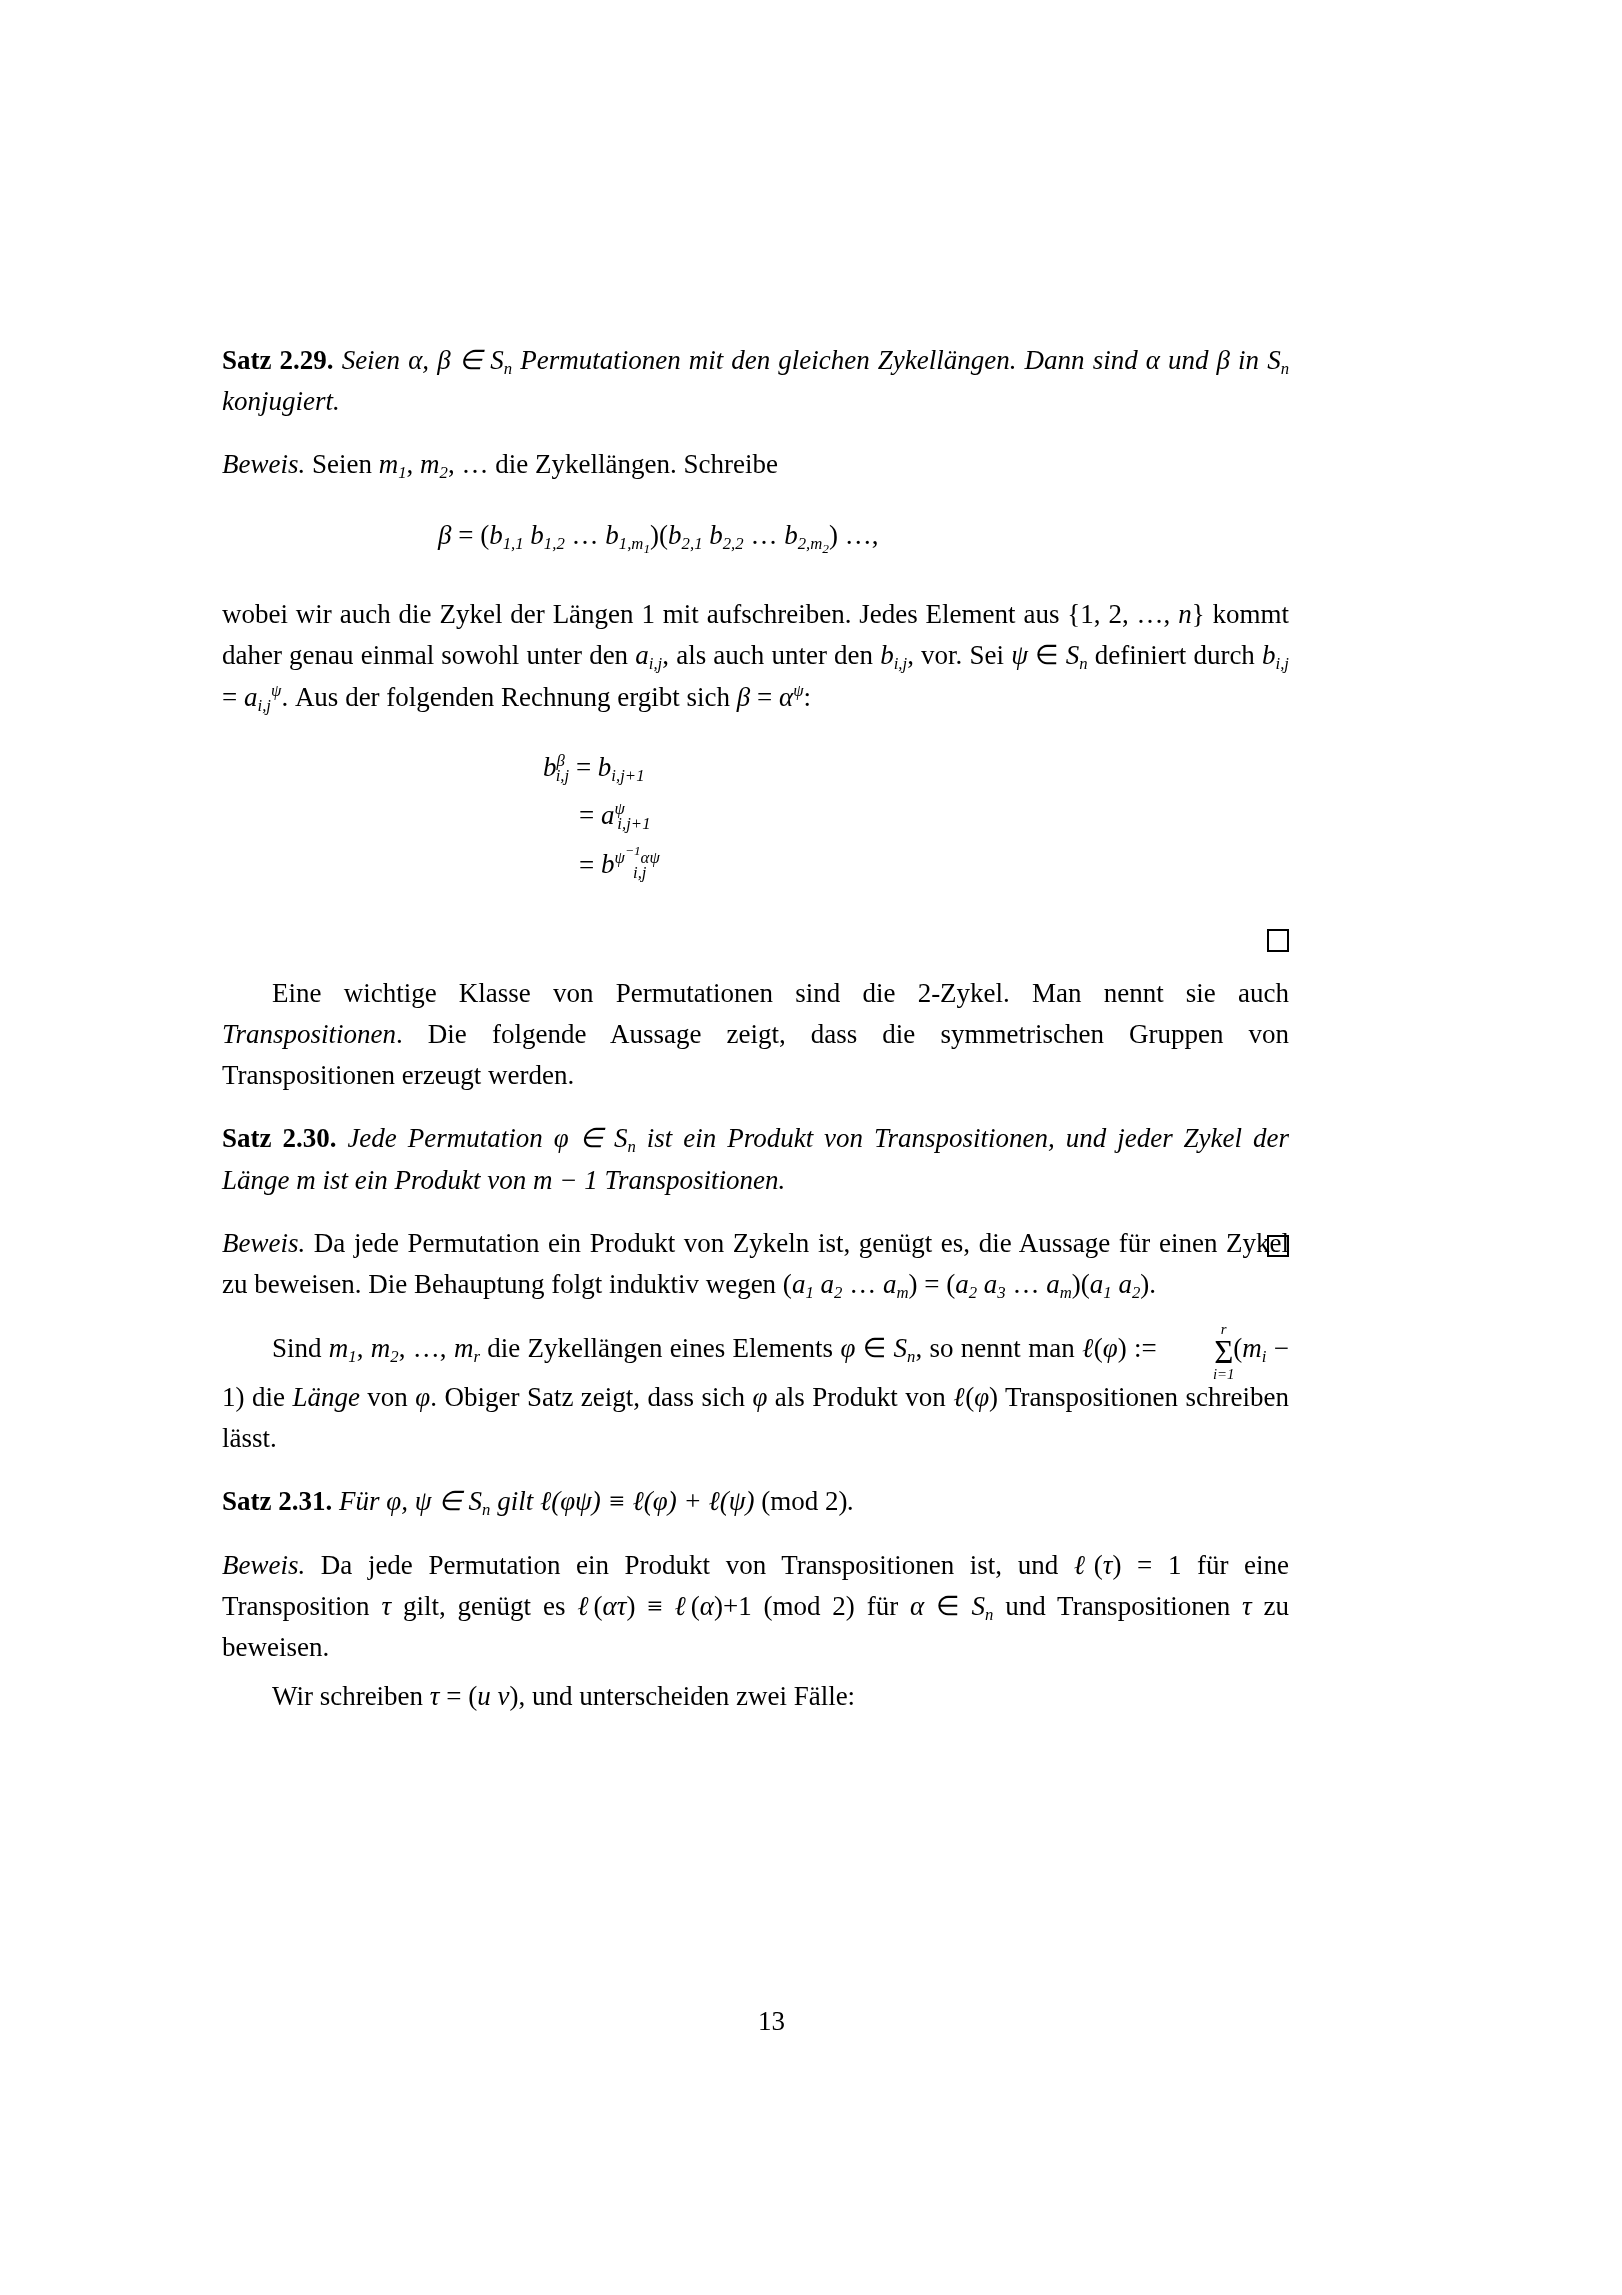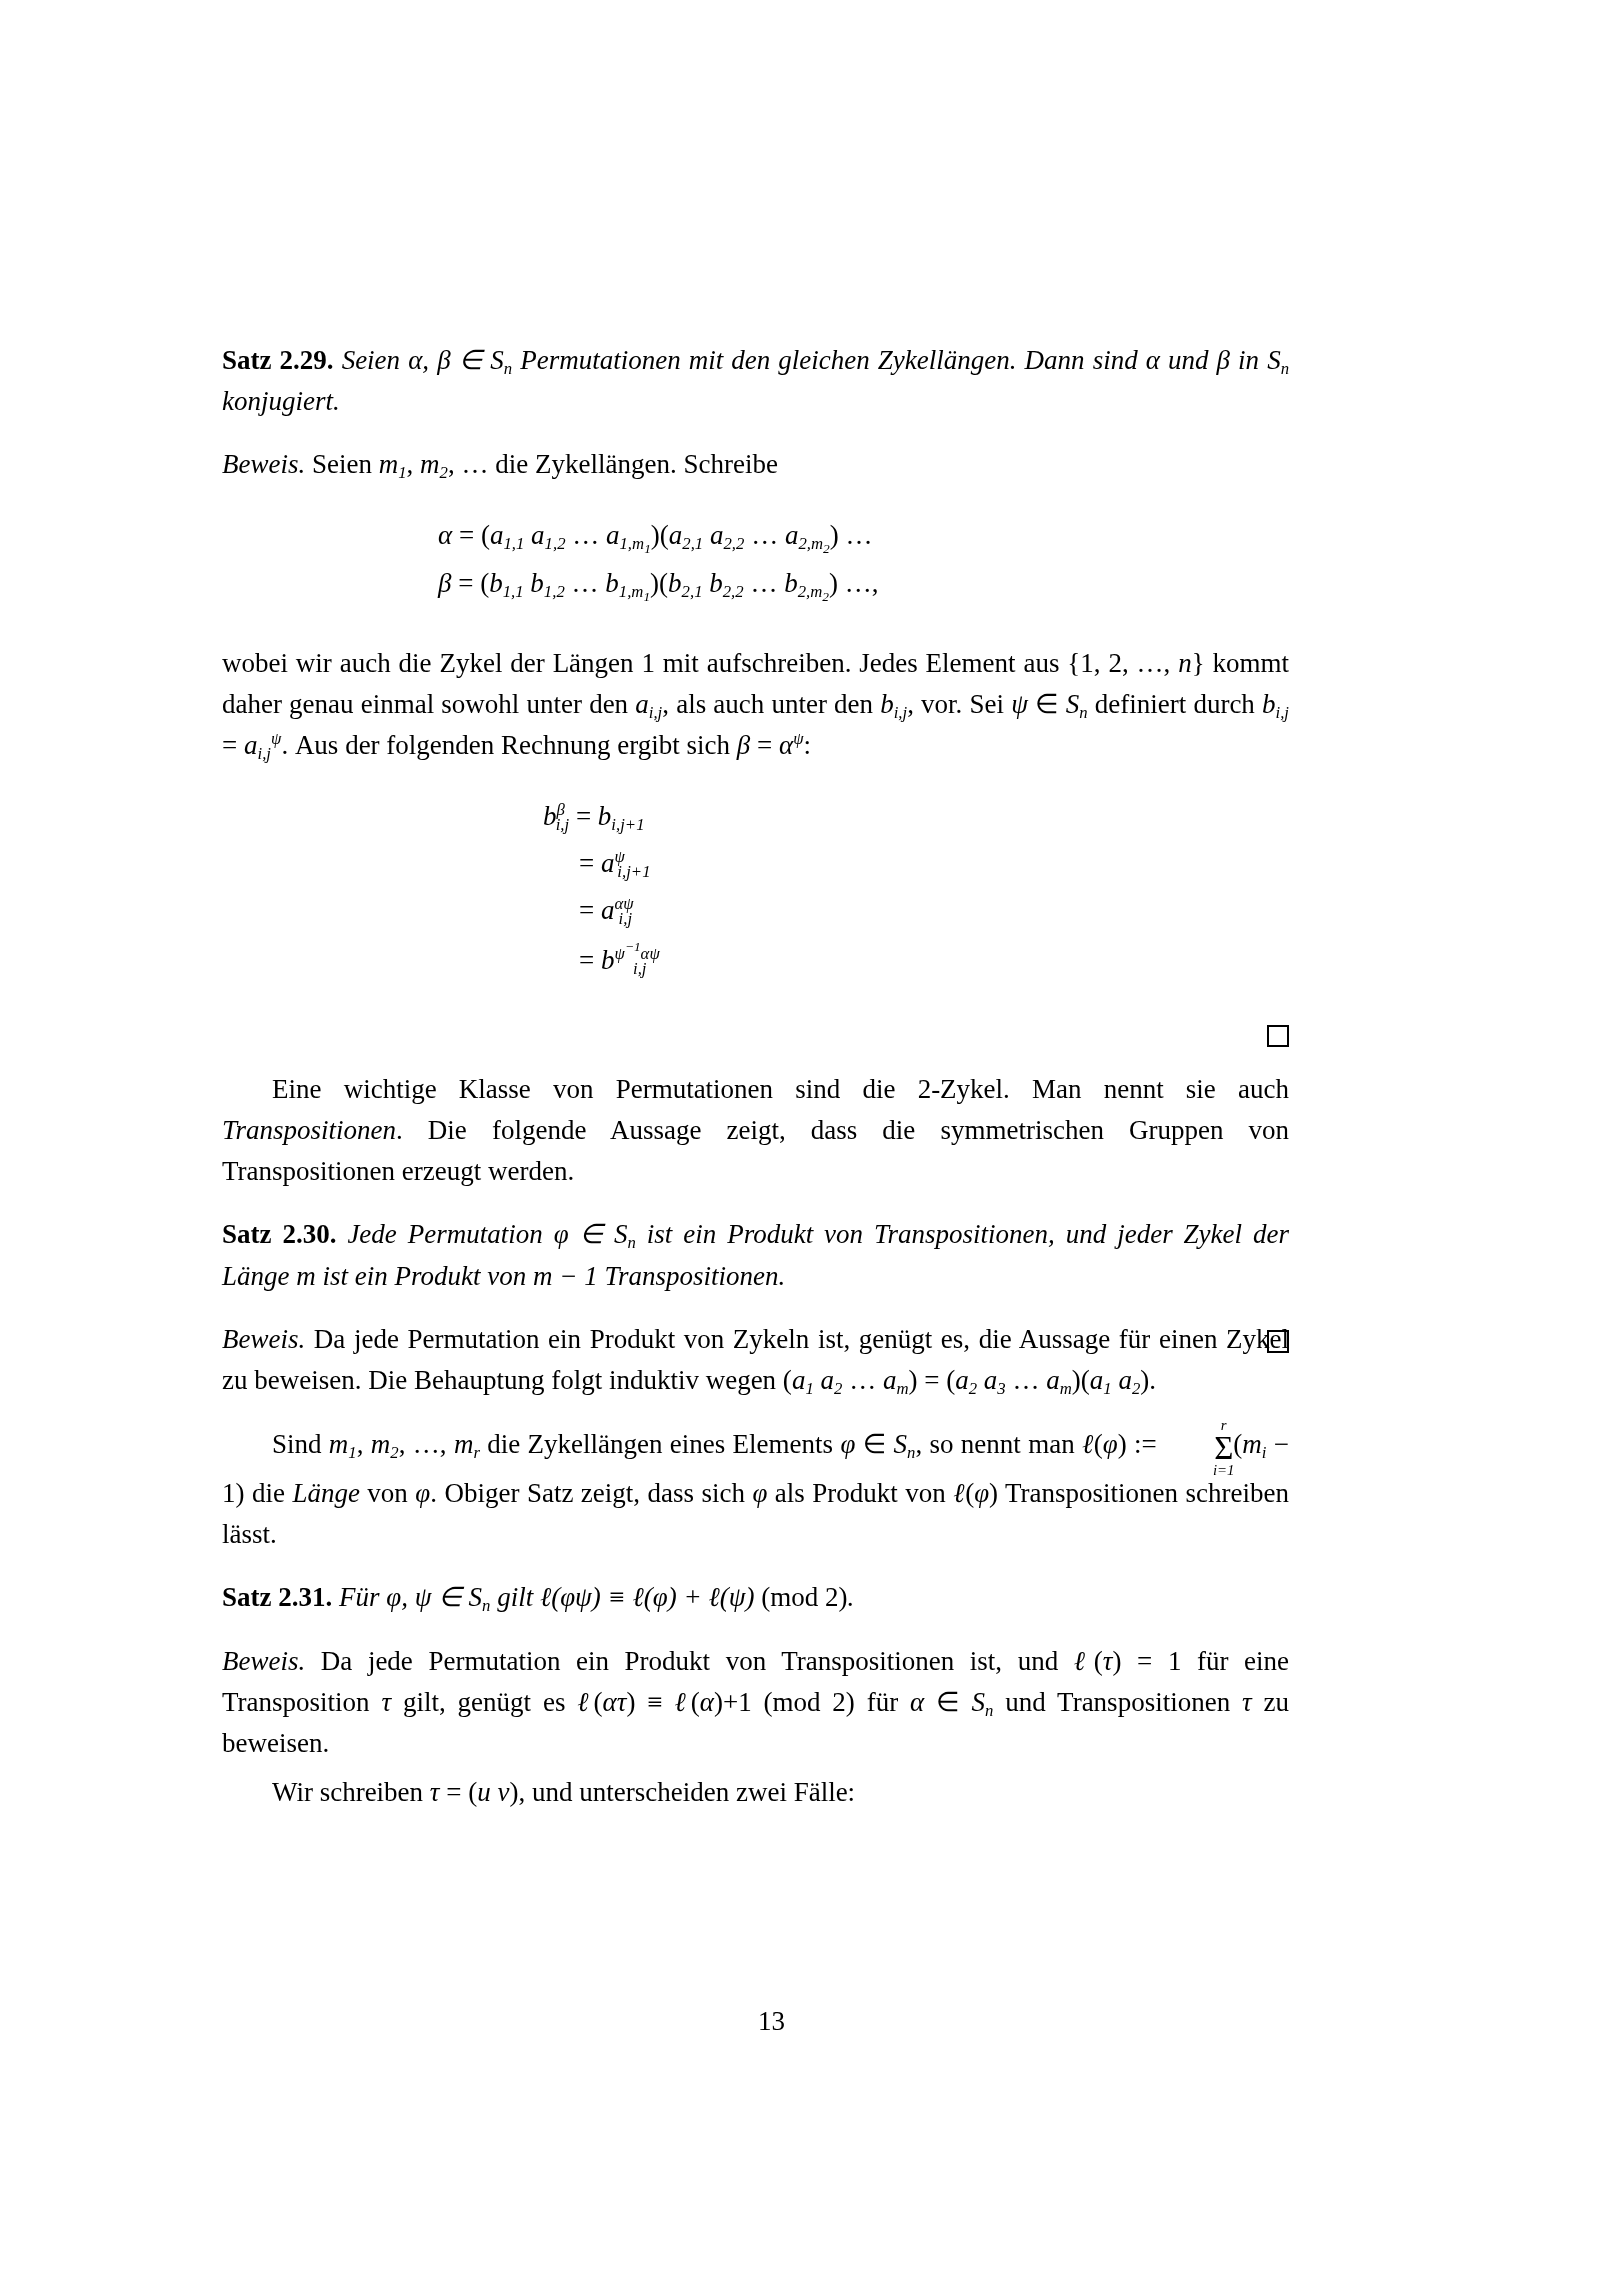--- a/index.html
+++ b/index.html
@@ -128,30 +128,28 @@
 <body>
 
 <div class="page">
   <div class="content">
 
     <p class="para"><span class="theorem-head">Satz 2.29.</span> <span class="it">Seien <span class="math">α</span>, <span class="math">β</span> ∈ <span class="math">S<sub>n</sub></span> Permutationen mit den gleichen Zykellängen. Dann sind <span class="math">α</span> und <span class="math">β</span> in <span class="math">S<sub>n</sub></span> konjugiert.</span></p>
 
     <p class="para tight"><span class="it">Beweis.</span> Seien <span class="math">m<sub>1</sub></span>, <span class="math">m<sub>2</sub></span>, … die Zykellängen. Schreibe</p>
 
     <div class="displaymath">
-      <span class="dm-line ind-1"><span class="math">α</span> = (<span class="math">a<sub>1,1</sub></span> <span class="math">a<sub>1,2</sub></span> … <span class="math">a<sub>1,m<sub>1</sub></sub></span>)(<span class="math">a<sub>2,1</sub></span> <span class="math">a<sub>2,2</sub></span> … <span class="math">a<sub>2,m<sub>2</sub></sub></span>) …</span>
       <span class="dm-line ind-1"><span class="math">β</span> = (<span class="math">b<sub>1,1</sub></span> <span class="math">b<sub>1,2</sub></span> … <span class="math">b<sub>1,m<sub>1</sub></sub></span>)(<span class="math">b<sub>2,1</sub></span> <span class="math">b<sub>2,2</sub></span> … <span class="math">b<sub>2,m<sub>2</sub></sub></span>) …,</span>
     </div>
 
     <p class="para">wobei wir auch die Zykel der Längen 1 mit aufschreiben. Jedes Element aus {1, 2, …, <span class="math">n</span>} kommt daher genau einmal sowohl unter den <span class="math">a<sub>i,j</sub></span>, als auch unter den <span class="math">b<sub>i,j</sub></span>, vor. Sei <span class="math">ψ</span> ∈ <span class="math">S<sub>n</sub></span> definiert durch <span class="math">b<sub>i,j</sub></span> = <span class="math">a<sub>i,j</sub><sup>ψ</sup></span>. Aus der folgenden Rechnung ergibt sich <span class="math">β</span> = <span class="math">α<sup>ψ</sup></span>:</p>
 
     <div class="displaymath">
       <span class="dm-line ind-2"><span class="math">b<sup>β</sup><sub style="margin-left:-0.55em;">i,j</sub></span> = <span class="math">b<sub>i,j+1</sub></span></span>
       <span class="dm-line ind-3">= <span class="math">a<sup>ψ</sup><sub style="margin-left:-0.45em;">i,j+1</sub></span></span>
-      <span class="dm-line ind-3">= <span class="math">a<sup>αψ</sup><sub style="margin-left:-0.9em;">i,j</sub></span></span>
       <span class="dm-line ind-3">= <span class="math">b<sup>ψ<sup style="font-size:0.8em;">−1</sup>αψ</sup><sub style="margin-left:-1.6em;">i,j</sub></span></span>
     </div>
 
     <div class="qed"><span class="qed-box"></span></div>
 
     <p class="para indent">Eine wichtige Klasse von Permutationen sind die 2-Zykel. Man nennt sie auch <span class="it">Transpositionen</span>. Die folgende Aussage zeigt, dass die symmetrischen Gruppen von Transpositionen erzeugt werden.</p>
 
     <p class="para"><span class="theorem-head">Satz 2.30.</span> <span class="it">Jede Permutation <span class="math">φ</span> ∈ <span class="math">S<sub>n</sub></span> ist ein Produkt von Transpositionen, und jeder Zykel der Länge <span class="math">m</span> ist ein Produkt von <span class="math">m</span> − 1 Transpositionen.</span></p>
 
     <p class="para"><span class="it">Beweis.</span> Da jede Permutation ein Produkt von Zykeln ist, genügt es, die Aussage für einen Zykel zu beweisen. Die Behauptung folgt induktiv wegen (<span class="math">a<sub>1</sub></span> <span class="math">a<sub>2</sub></span> … <span class="math">a<sub>m</sub></span>) = (<span class="math">a<sub>2</sub></span> <span class="math">a<sub>3</sub></span> … <span class="math">a<sub>m</sub></span>)(<span class="math">a<sub>1</sub></span> <span class="math">a<sub>2</sub></span>).<span class="qed-inline"><span class="qed-box"></span></span></p>

